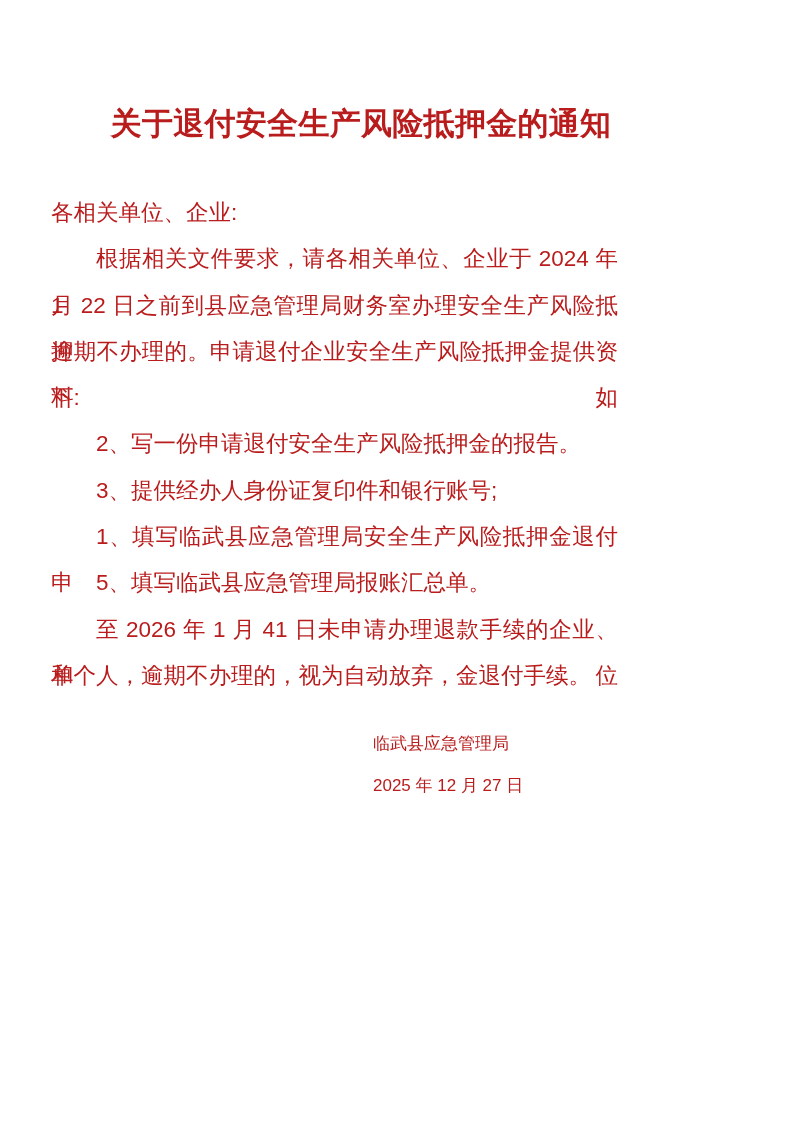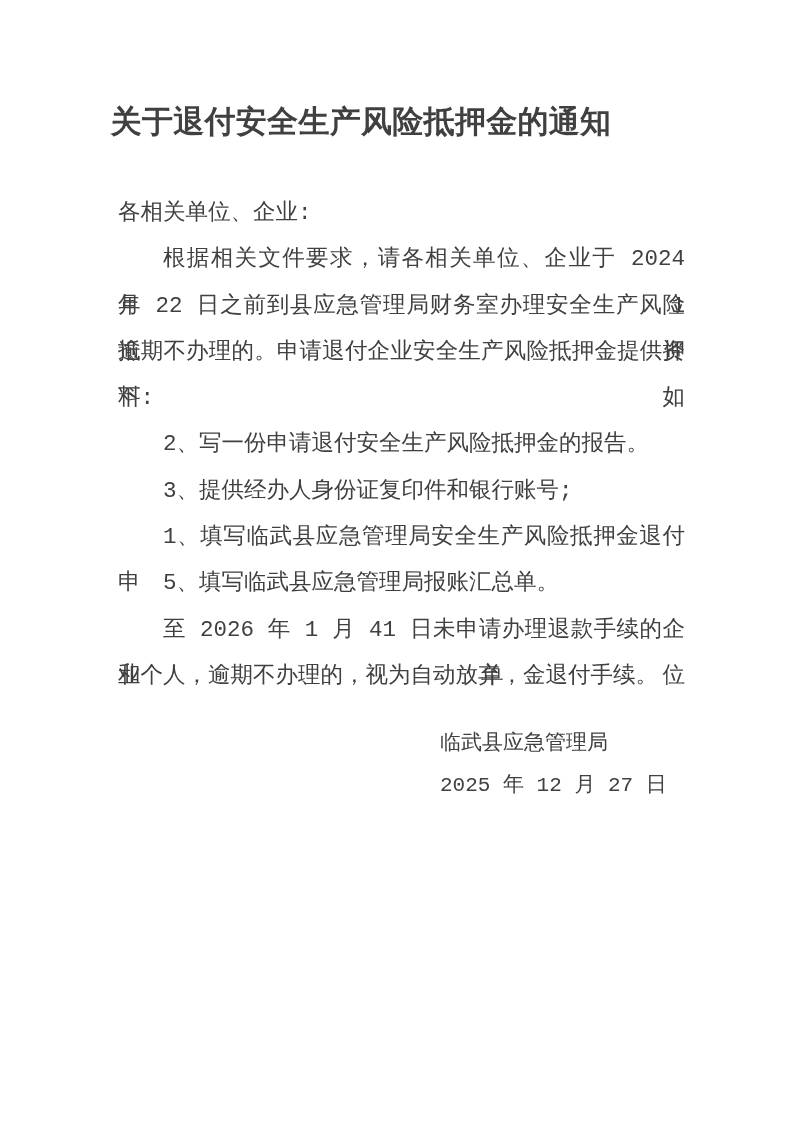--- a/index.html
+++ b/index.html
@@ -5,37 +5,37 @@
   html, body {
     margin: 0;
     padding: 0;
     background: #ffffff;
   }
   .page {
     position: relative;
     width: 722px;
     height: 1122px;
     background: #ffffff;
-    color: #404040;
-    font-family: Liberation Mono, monospace;
+    color: #b91c1c;
+    font-family: Liberation Sans, sans-serif;
     overflow: hidden;
   }
   .title {
     margin: 0;
     padding-top: 102px;
     line-height: 43px;
     font-size: 31px;
     font-weight: 700;
     text-align: center;
     letter-spacing: 0.3px;
     white-space: nowrap;
   }
   .content {
     margin-top: 45px;
-    margin-left: 118px;
+    margin-left: 51px;
     width: 567px;
   }
   .line {
     height: 46.3px;
     line-height: 46.3px;
     font-size: 22.5px;
     text-align: left;
     white-space: nowrap;
   }
   .line.justify {
@@ -45,21 +45,21 @@
   }
   .line.indent {
     text-indent: 45px;
   }
   .sig-spacer {
     height: 24px;
   }
   .sig {
     height: 42px;
     line-height: 42px;
-    font-size: 21px;
+    font-size: 17px;
     margin-left: 322px;
     white-space: nowrap;
   }
 </style>
 </head>
 <body>
 
 <div class="page">
 
   <h1 class="title">关于退付安全生产风险抵押金的通知</h1>

